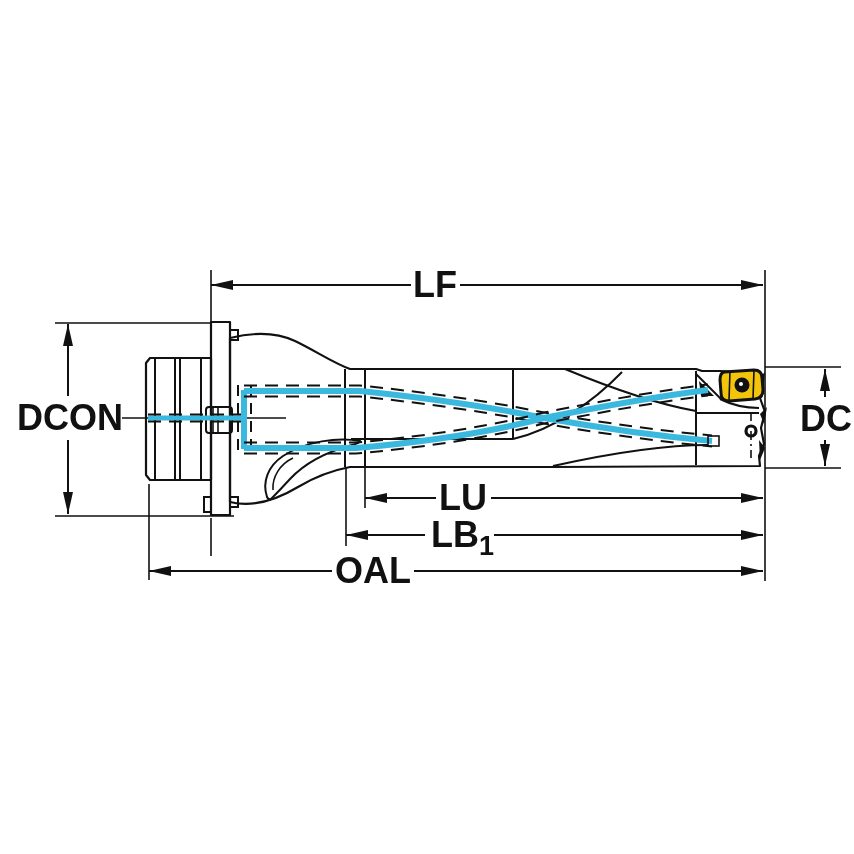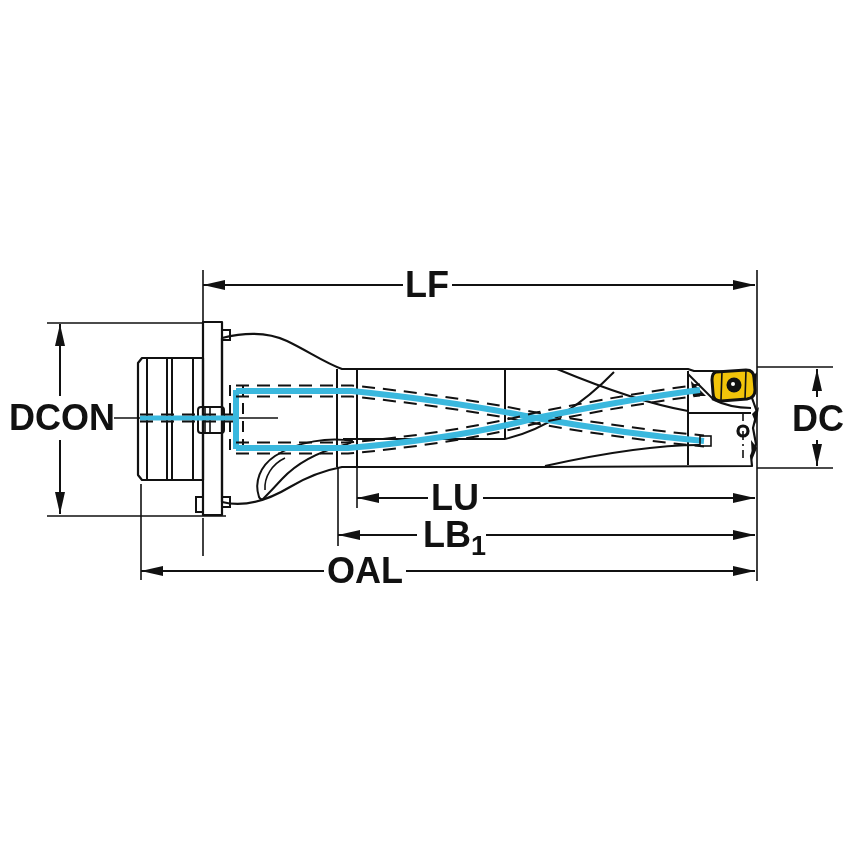--- a/index.html
+++ b/index.html
@@ -1,17 +1,17 @@
 <!DOCTYPE html>
 <html><head>
 <meta charset="utf-8">
 <style>
   html,body{margin:0;padding:0;background:#fff;}
   .stage{position:relative;width:844px;height:854px;background:#fff;overflow:hidden;
-         font-family:"Liberation Sans", sans-serif;}
+         font-family:"Liberation Sans", sans-serif;margin-left:8px;}
   svg{position:absolute;top:0;left:0;}
   .ln{stroke:#111;stroke-width:2;fill:none;stroke-linecap:butt;}
   .thin{stroke:#111;stroke-width:1.6;fill:none;}
   .out{stroke:#111;stroke-width:2.2;fill:none;stroke-linejoin:round;}
   .dim{stroke:#111;stroke-width:2;fill:none;}
   .dash{stroke:#111;stroke-width:2;fill:none;stroke-dasharray:13 8;}
   .dashv{stroke:#111;stroke-width:2;fill:none;stroke-dasharray:11 7;}
   .cool{stroke-width:6;fill:none;}
   .coolthin{stroke-width:5;fill:none;}
   .dim-label{font-family:"Liberation Sans", sans-serif;font-weight:bold;font-size:36px;fill:#111;}

